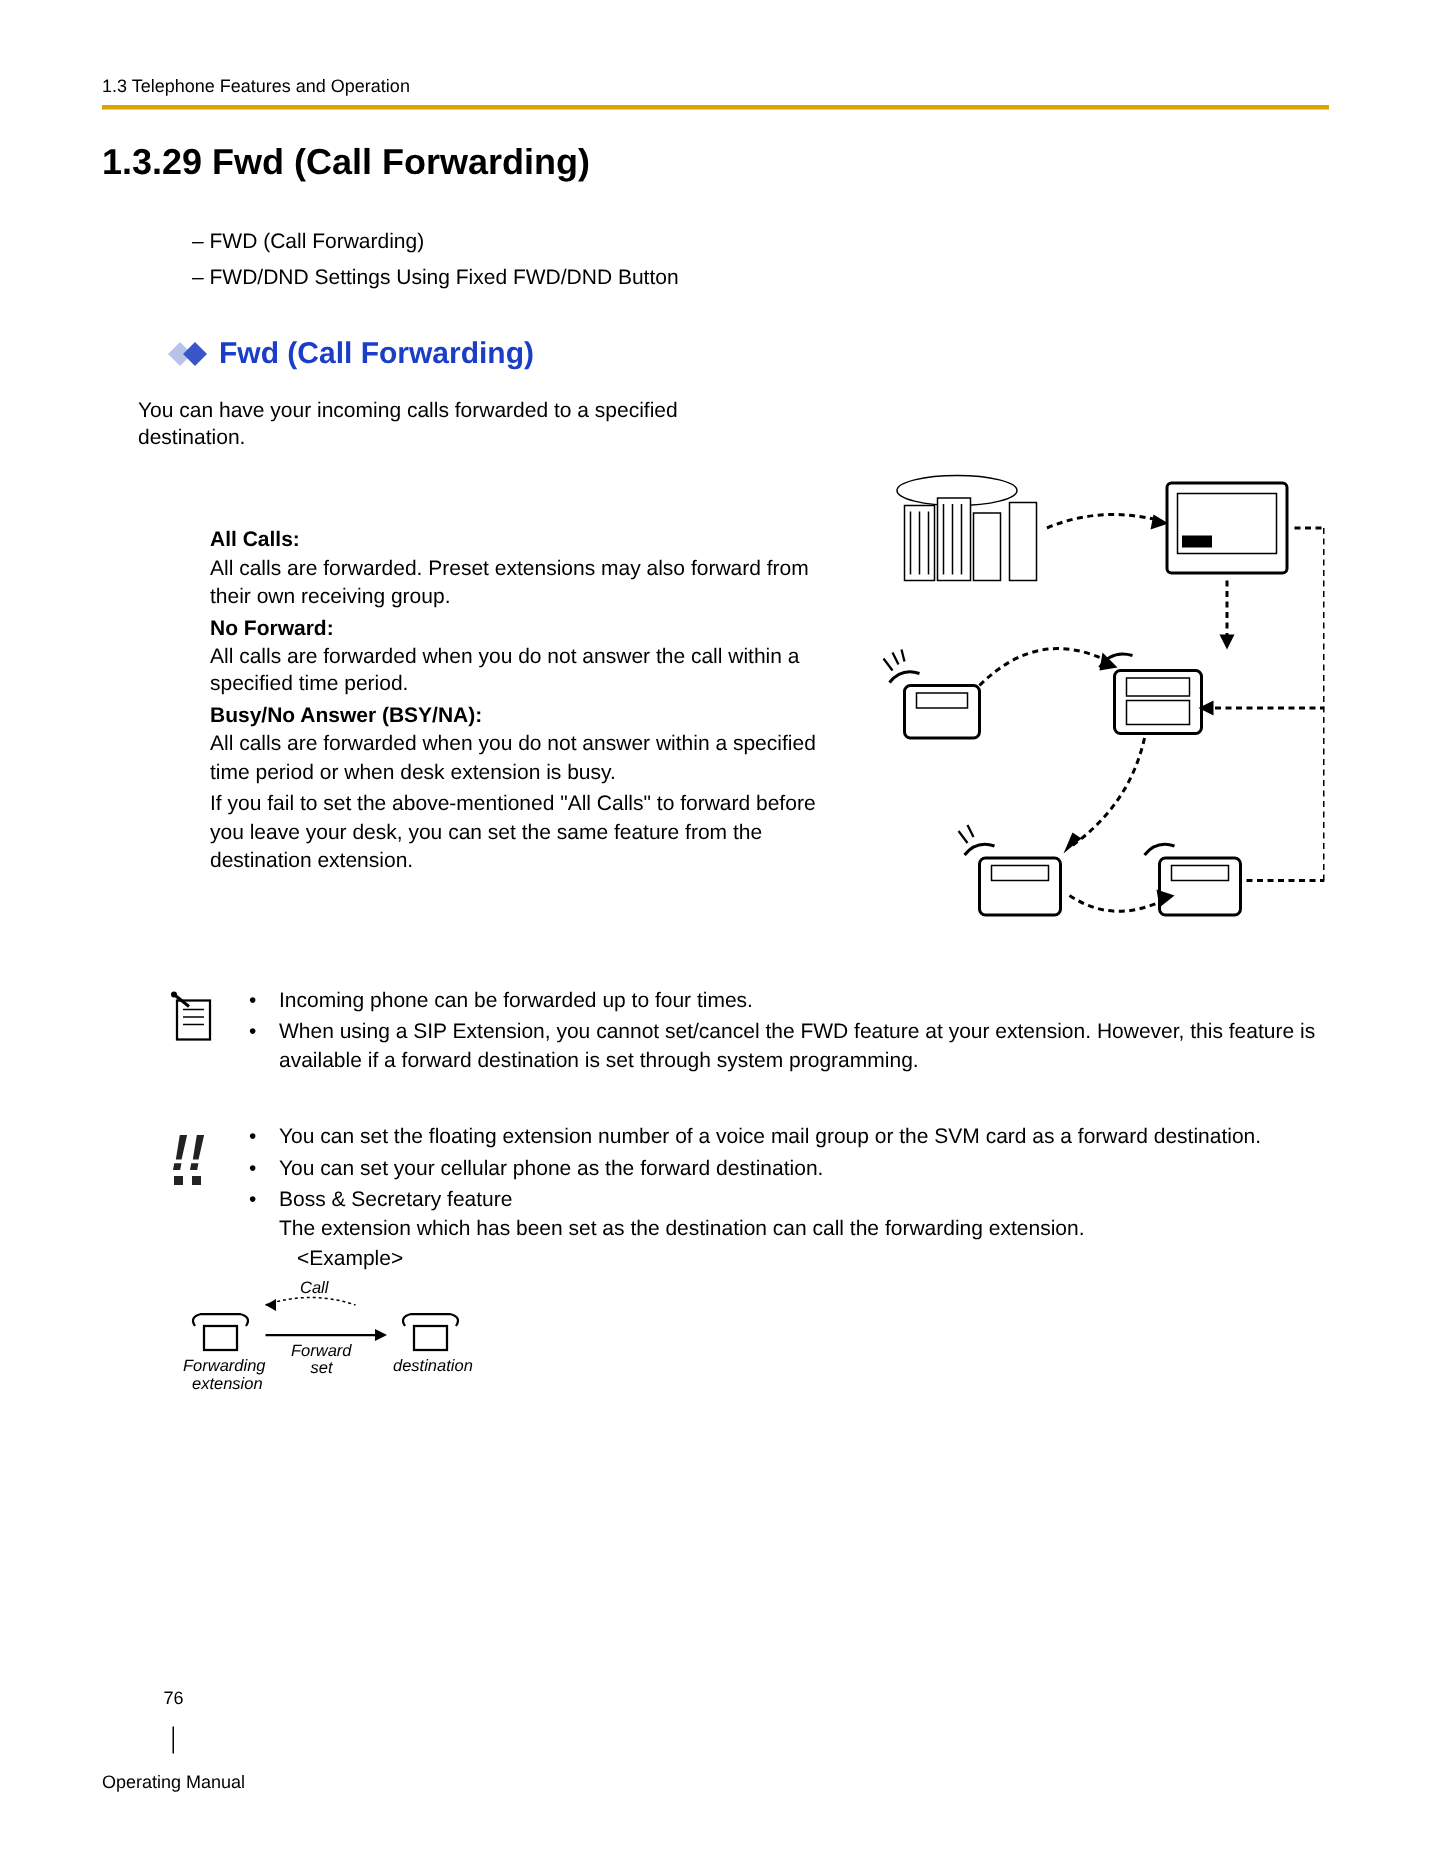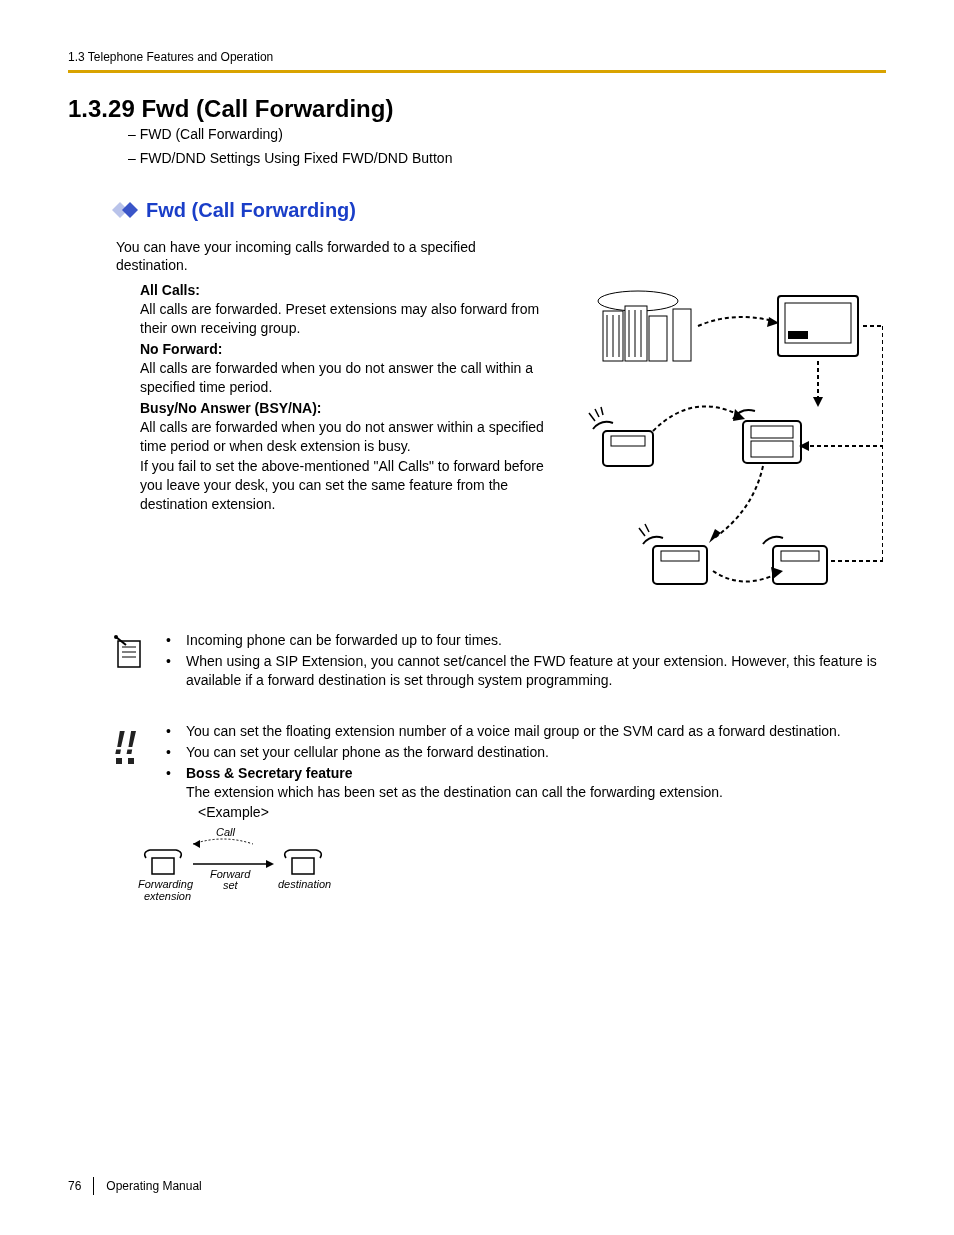--- a/index.html
+++ b/index.html
@@ -18,20 +18,21 @@
     margin-bottom: 6px;
   }
   .gold-rule {
     height: 3px;
     background: #d9a300;
     margin-bottom: 22px;
   }
   h1.section-title {
     font-size: 24px;
     font-weight: bold;
+    margin-bottom: 26px;
   }
   .toc-list {
     margin-left: 60px;
     margin-bottom: 28px;
   }
   .toc-item {
     font-size: 14px;
     line-height: 1.7;
   }
   .toc-item::before { content: "–  "; }
@@ -42,60 +43,62 @@
     margin-bottom: 16px;
     gap: 8px;
   }
   .diamond-icon { width: 26px; height: 16px; flex-shrink:0; }
   h2.sub-heading {
     font-size: 20px;
     font-weight: bold;
     color: #1a3ec8;
   }
   .intro {
-    margin-left: 48px;
+    margin-left: 24px;
     font-size: 14px;
     line-height: 1.35;
     margin-bottom: 6px;
     max-width: 430px;
   }
   .two-col {
     display: flex;
     margin-left: 72px;
     gap: 20px;
+    align-items: center;
   }
   .defs { flex: 0 0 420px; font-size: 14px; line-height: 1.35; }
   .def-title { font-weight: bold; }
   .def-body { margin-bottom: 2px; }
   .illus { flex: 1; display:flex; align-items:flex-start; justify-content:center; }
   .illus svg { width: 300px; height: 320px; }
   .note-block {
     display: flex;
     margin-left: 44px;
     margin-top: 30px;
     gap: 18px;
     align-items: flex-start;
   }
   .note-icon { width: 36px; flex-shrink:0; }
   .note-list { font-size: 14px; line-height: 1.35; }
   .note-li { display:flex; gap:14px; margin-bottom:2px; }
   .note-li .bullet { width:6px; flex-shrink:0; }
   .note-li .txt { flex:1; }
-  .boss-title { font-weight: bold; text-align: right; }
+  .boss-title { font-weight: normal; text-align: right; }
   .example-lbl { margin-left: 130px; font-size:14px; }
-  .example-img { margin-left: 70px; margin-top: 6px; }
+  .example-img { margin-left: 54px; margin-top: 6px; }
   .example-img svg { width: 230px; height: 90px; }
   .footer {
     position: absolute;
     bottom: 40px;
     left: 68px;
     display:flex;
     align-items: center;
     gap: 12px;
     font-size: 12px;
+    flex-direction: column;
   }
   .footer .pg { font-weight: normal; }
   .footer .vr { width:1px; height:18px; background:#000; }
 </style>
 </head>
 <body>
 
 <div class="header-line">1.3 Telephone Features and Operation</div>
 <div class="gold-rule"></div>
 

